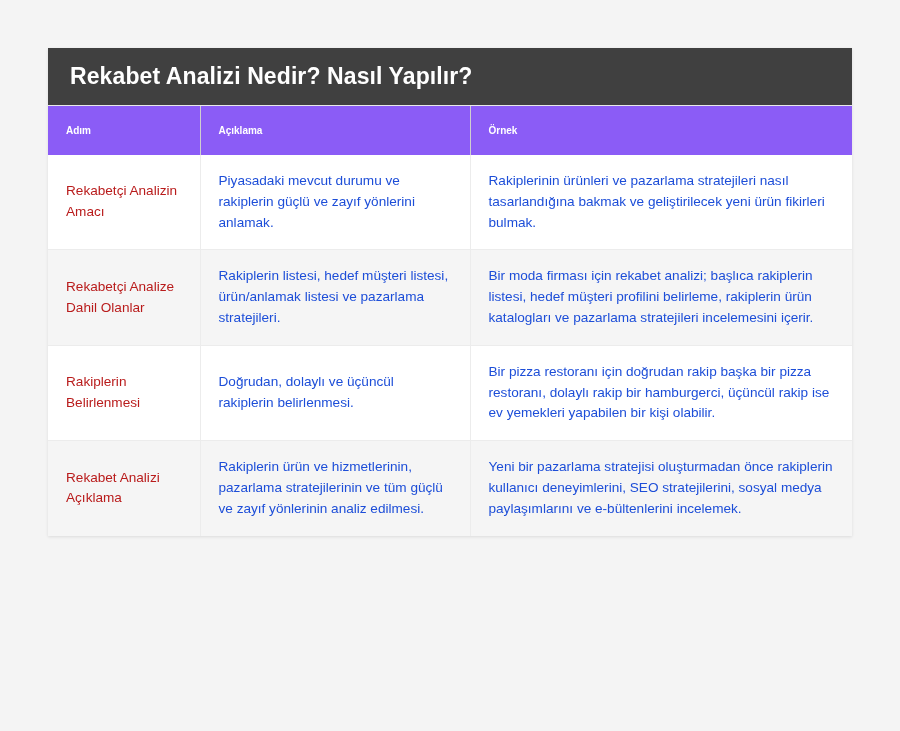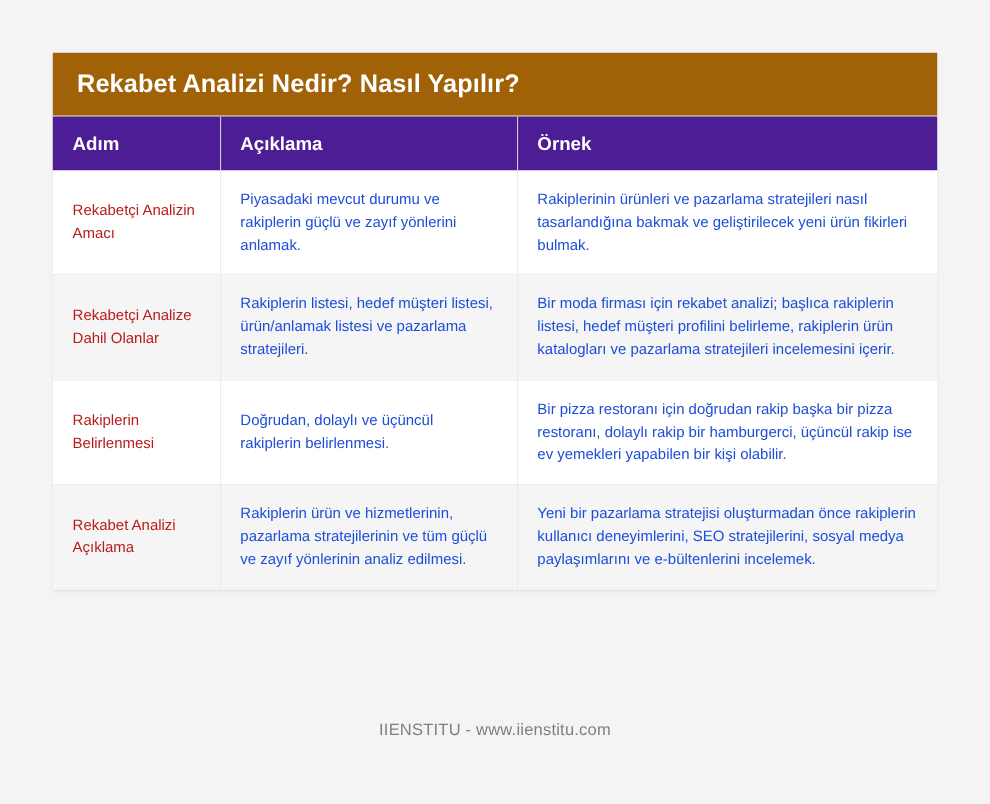--- a/index.html
+++ b/index.html
@@ -26,21 +26,21 @@
     left: 48px;
     top: 48px;
     width: 804px;
     background: #ffffff;
     box-shadow: 0 1px 3px rgba(0,0,0,0.10);
     box-sizing: border-box;
   }
 
   
   .title-bar {
-    background: #a16207;
+    background: #404040;
     height: 58px;
     display: flex;
     align-items: center;
     padding: 0 22px;
     box-sizing: border-box;
     border-bottom: 1px solid #e9e9e9;
   }
   .title-bar .title-text {
     color: #ffffff;
     font-size: 23px;
@@ -53,23 +53,23 @@
   table.infotable {
     width: 100%;
     border-collapse: collapse;
     table-layout: fixed;
   }
   table.infotable col.c-step    { width: 152px; }
   table.infotable col.c-desc    { width: 270px; }
   table.infotable col.c-example { width: 382px; }
 
   thead th {
-    background: #4c1d95;
+    background: #8b5cf6;
     color: #ffffff;
-    font-size: 17px;
+    font-size: 10px;
     font-weight: bold;
     text-align: left;
     padding: 14px 18px 14px 18px;
     border-right: 1px solid #cfcfcf;
     box-sizing: border-box;
     vertical-align: middle;
     height: 49px;
   }
   thead th:last-child { border-right: none; }
 
@@ -160,17 +160,14 @@
           <td>Rakiplerin ürün ve hizmetlerinin, pazarlama stratejilerinin ve tüm güçlü ve zayıf yönlerinin analiz edilmesi.</td>
           <td>Yeni bir pazarlama stratejisi oluşturmadan önce rakiplerin kullanıcı deneyimlerini, SEO stratejilerini, sosyal medya paylaşımlarını ve e-bültenlerini incelemek.</td>
         </tr>
 
 
       </tbody>
     </table>
 
   </div>
 
-  <div class="footer">
-    <span class="footer-text">IIENSTITU - www.iienstitu.com</span>
-  </div>
 
 </div>
 
 </body></html>

